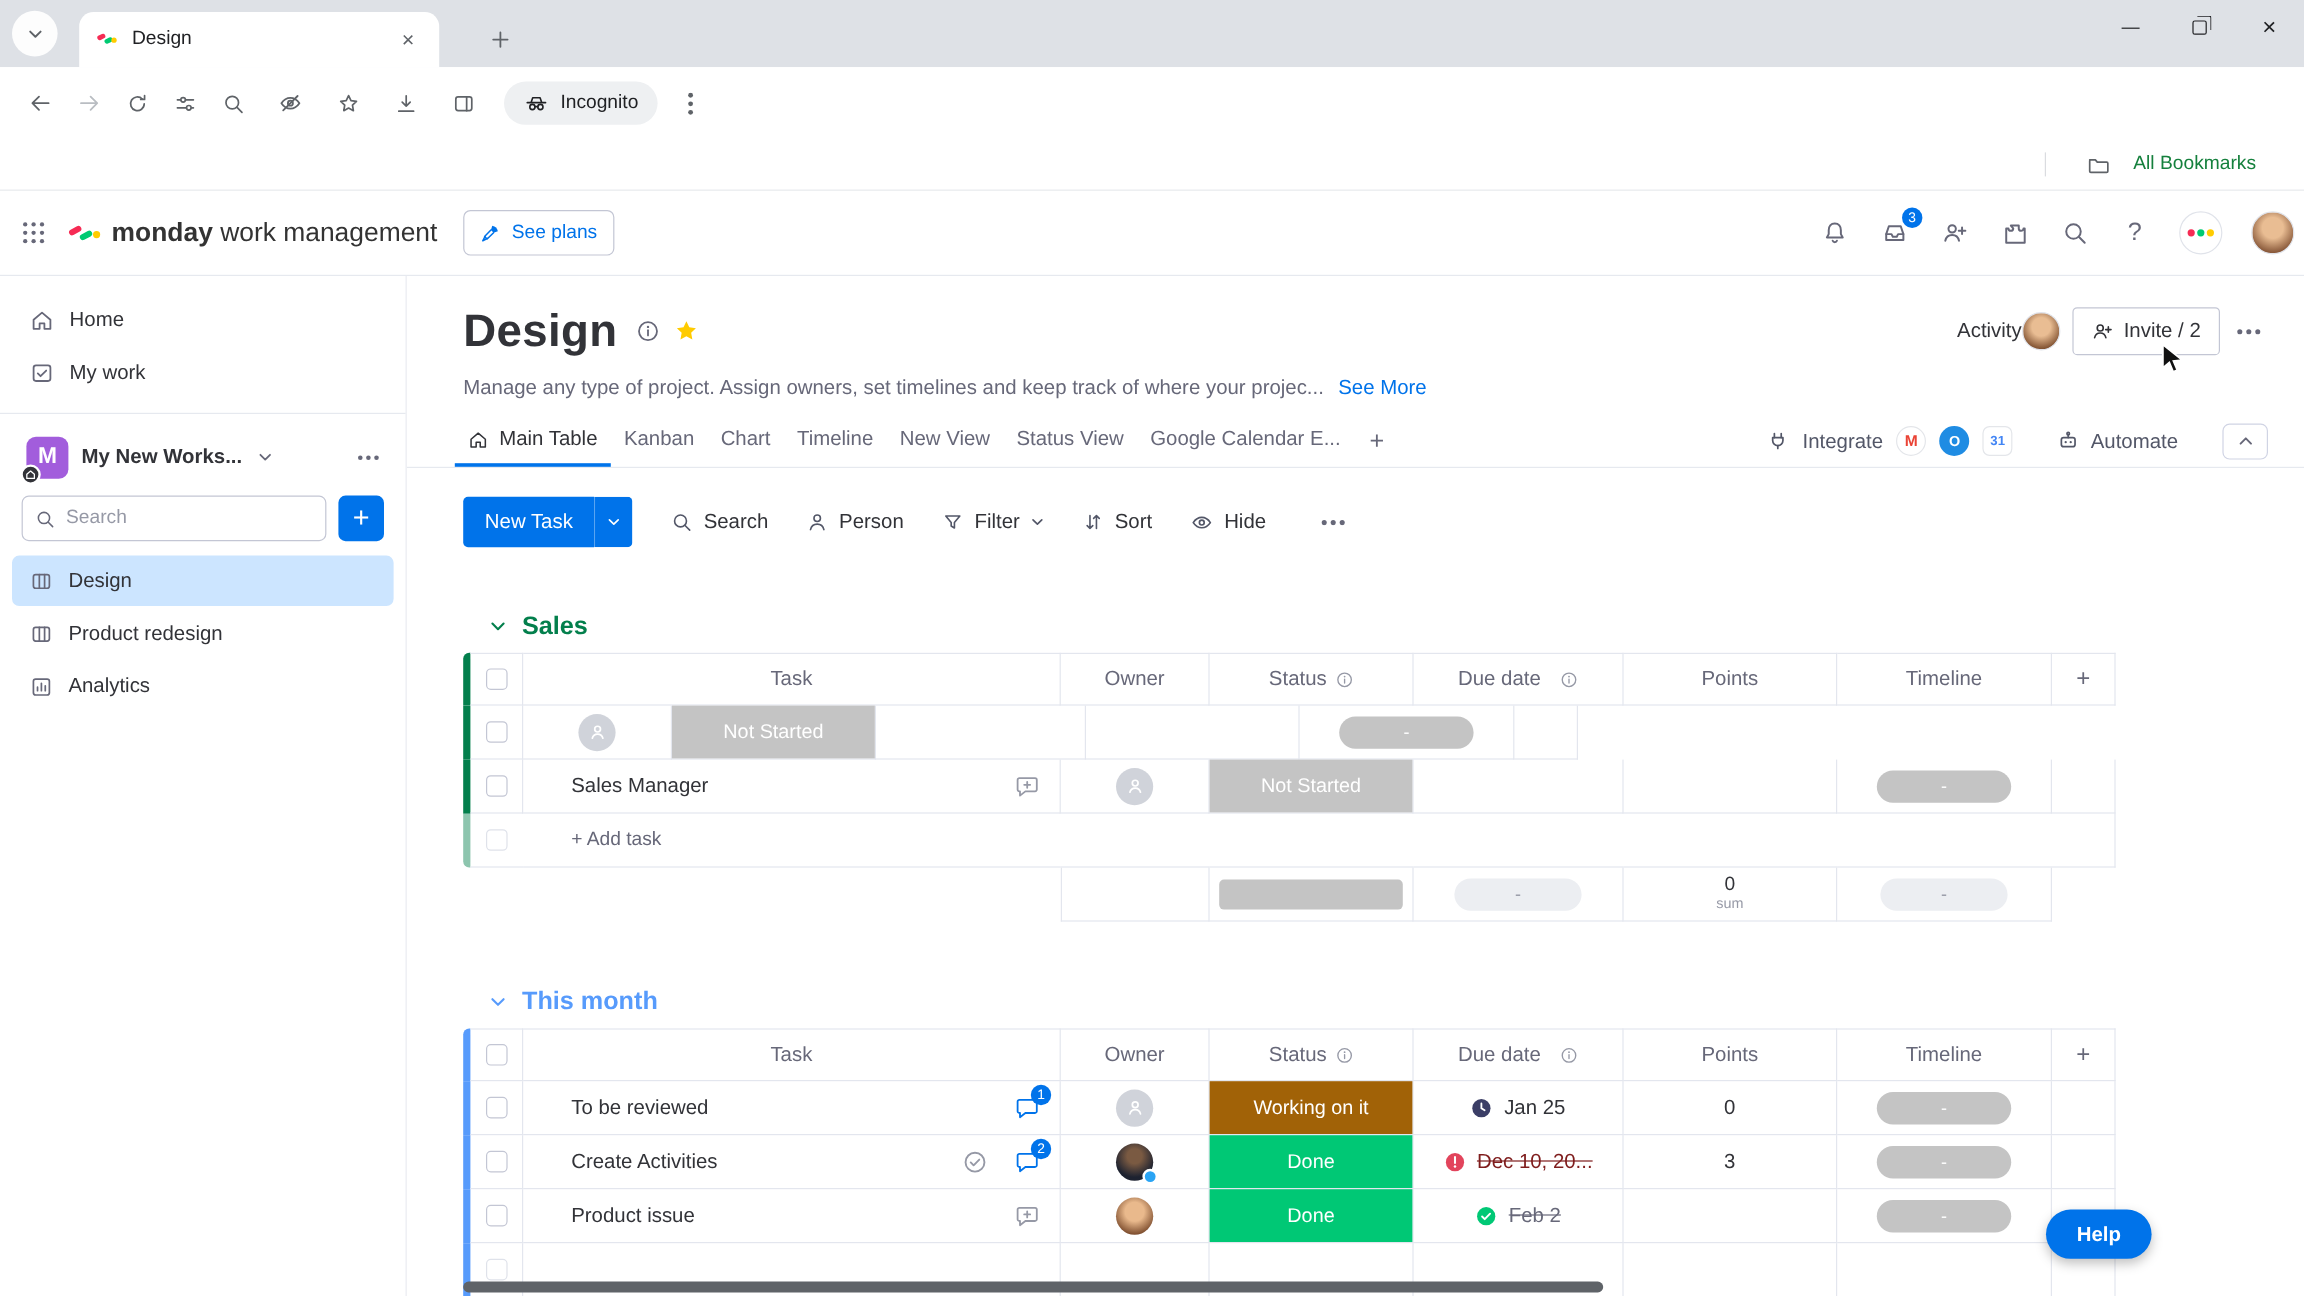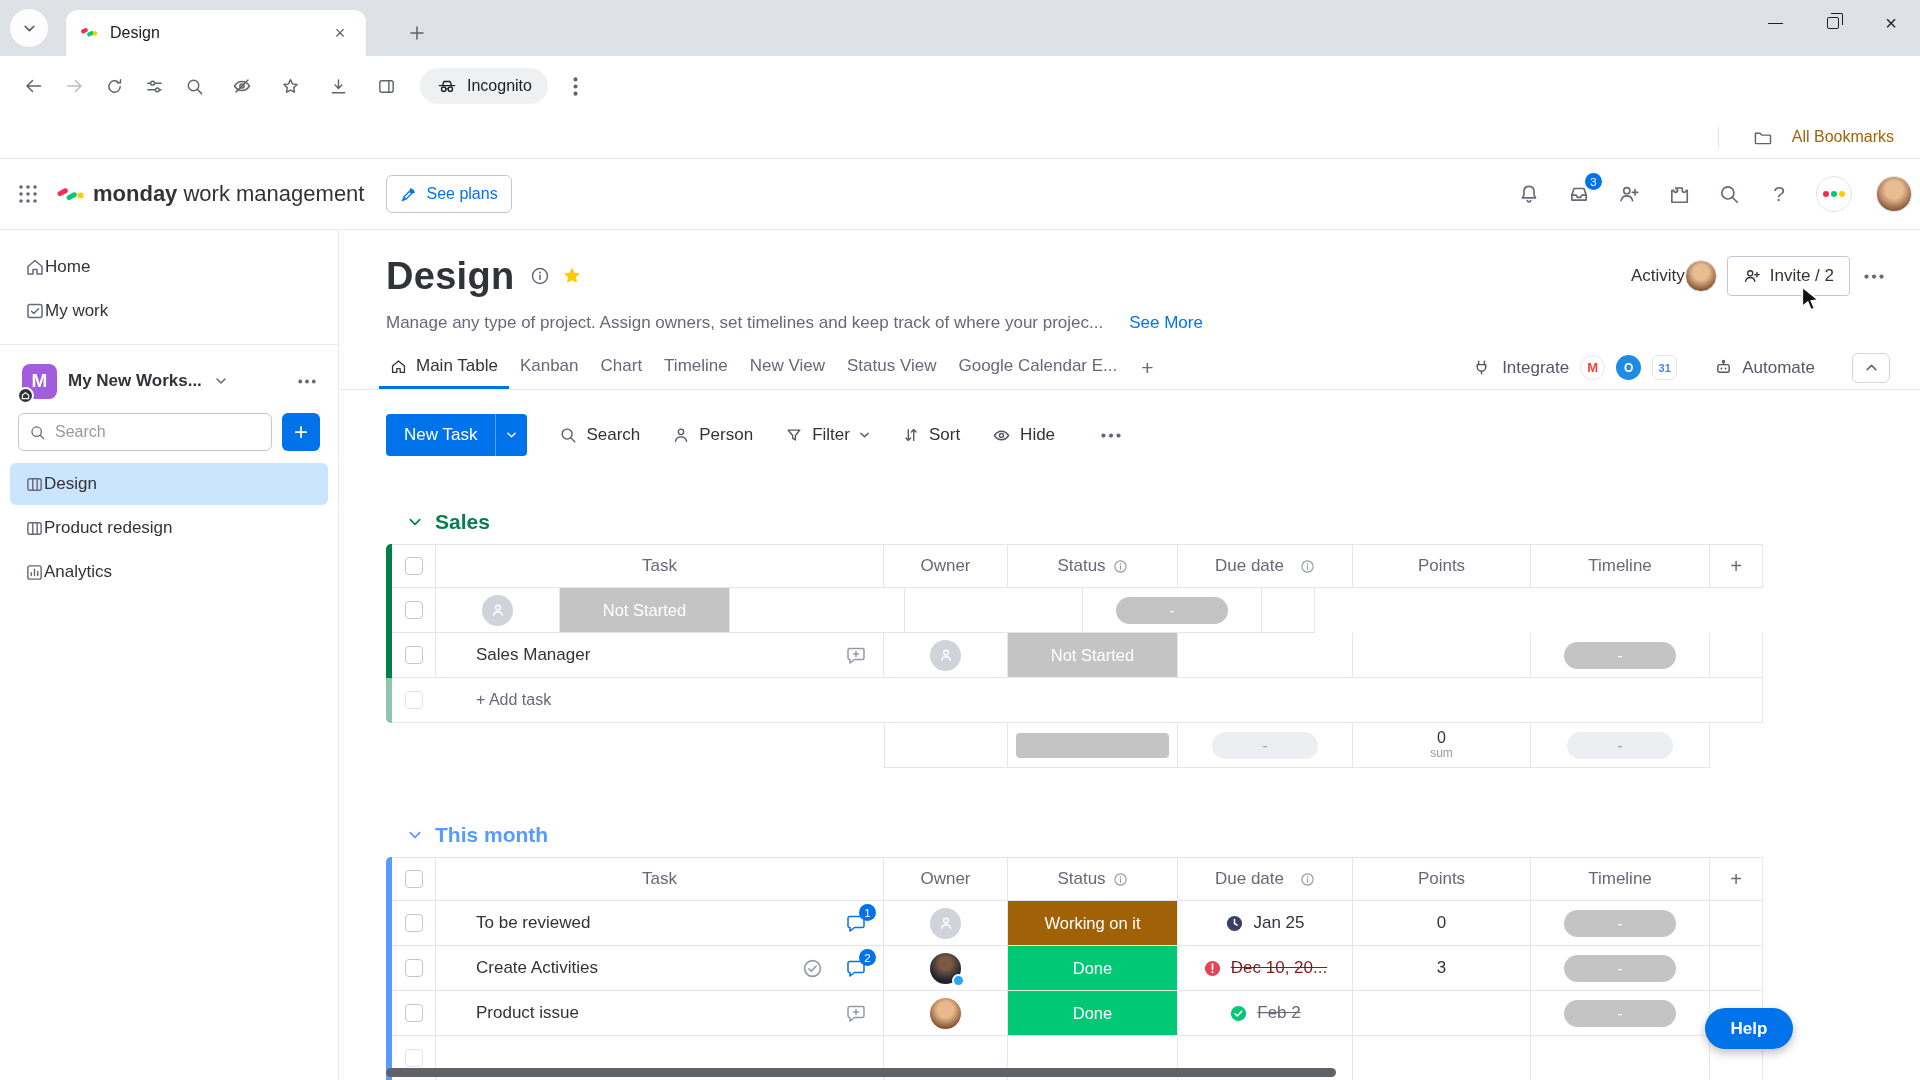--- a/index.html
+++ b/index.html
@@ -28,21 +28,21 @@
 .restoresq::after{content:"";position:absolute;left:2.5px;top:-5px;width:11px;height:11px;border:1.6px solid #202124;
   border-left:none;border-bottom:none;border-radius:0 2px 0 0}
 .btoolbar{position:relative;height:60px;background:#fff;display:flex;align-items:center;padding:0 14px;color:#5f6368}
 .nav-ic{width:40px;height:40px;border-radius:50%;display:flex;align-items:center;justify-content:center}
 .nav-ic.disabled{color:#b9bdc2}
 .urltext{font-size:17px;color:#202124;margin-left:10px;flex:1;white-space:nowrap;overflow:hidden}
 .right-ics{display:flex;align-items:center;gap:8px}
 .incog{display:flex;align-items:center;gap:9px;background:#eef0f2;border-radius:18px;height:36px;padding:0 16px;
   color:#202124;font-size:16px;margin-left:6px}
 .bookmarks{height:43px;background:#fff;border-bottom:1px solid #e4e6ea;display:flex;align-items:center;
-  justify-content:flex-end;padding:0 26px;color:#a16207;font-size:16px;gap:20px}
+  justify-content:flex-end;padding:0 40px;color:#15803d;font-size:16px;gap:20px}
 .bm-sep{width:1px;height:20px;background:#dadce0;margin-right:14px}
 
 
 .topnav{height:71px;background:#fff;border-bottom:1px solid #e6e9ef;display:flex;align-items:center;padding:0 8px}
 .grid-btn{width:40px;height:40px;display:flex;align-items:center;justify-content:center;color:#676879}
 .logo{display:flex;align-items:center;gap:9px;margin-left:8px}
 .logo-text{font-size:22px;color:#333}
 .logo-text b{font-weight:700}
 .logo-text span{font-weight:300}
 .seeplans{display:flex;align-items:center;gap:9px;height:38px;border:1px solid #c3c6d4;border-radius:6px;
@@ -53,21 +53,21 @@
   color:#fff;font-size:11.5px;display:flex;align-items:center;justify-content:center;padding:0 4px}
 .qmark{font-size:21px;color:#676879}
 .circle-avatar{width:36px;height:36px;border-radius:50%}
 .prod-circle{background:#fff;border:1px solid #e0e3ea;display:flex;align-items:center;justify-content:center;gap:2px}
 .dot{width:6px;height:6px;border-radius:50%}
 .user-avatar{background:radial-gradient(circle at 50% 38%,#e9bd93 32%,#8a5a3b 75%);border:1px solid #e0e3ea}
 
 
 .shell{display:flex;height:850px}
 .sidebar{width:339px;border-right:1px solid #e6e9ef;padding-top:14px;background:#fff;flex:none}
-.sb-item{height:42px;margin:2px 10px;border-radius:6px;display:flex;align-items:center;padding:0 15px;
+.sb-item{height:42px;margin:2px 10px;border-radius:6px;display:flex;align-items:center;gap:13px;padding:0 15px;
   font-size:17px;color:#323338}
 .sb-item.active{background:#cce5ff}
 .sb-item .ic{color:#676879}
 .sb-div{border-top:1px solid #e6e9ef;margin:12px 0}
 .ws-row{height:48px;margin:0 10px;display:flex;align-items:center;gap:11px;padding:0 12px;font-size:17px}
 .ws-tile{position:relative;width:35px;height:35px;border-radius:8px;background:#a25ddc;color:#fff;font-weight:700;
   font-size:19px;display:flex;align-items:center;justify-content:center;flex:none}
 .ws-home{position:absolute;left:-5px;bottom:-5px;width:17px;height:17px;border-radius:50%;background:#323338;
   color:#fff;display:flex;align-items:center;justify-content:center;border:2px solid #fff}
 .ws-name{font-weight:600;white-space:nowrap;overflow:hidden}
@@ -89,21 +89,21 @@
 .t-ic{margin-left:15px;color:#676879}
 .star{margin-left:11px;color:#ffcb00}
 .title-right{margin-left:auto;display:flex;align-items:center;}
 .activity-lbl{font-size:17px}
 .av-30{width:32px;height:32px;border-radius:50%;background:radial-gradient(circle at 50% 38%,#e9bd93 32%,#7d4e2e 78%);
   border:1px solid #e0e3ea}
 .invite-btn{display:flex;align-items:center;gap:9px;height:40px;border:1px solid #c3c6d4;border-radius:4px;
   padding:0 15px;font-size:17px;color:#323338;margin-left:10px;background:#fff}
 .kebab-btn{color:#676879;margin-left:8px;width:32px;height:32px;display:flex;align-items:center;justify-content:center}
 .desc-row{position:absolute;top:80px;left:47px;height:26px;display:flex;align-items:center;font-size:17px;color:#676879}
-.see-more{color:#0073ea;margin-left:26px}
+.see-more{color:#0073ea;margin-left:12px}
 .tabs-row{position:absolute;top:116px;left:0;right:0;height:44px;display:flex;align-items:stretch;
   padding:0 30px 0 40px;border-bottom:1px solid #e6e9ef}
 .view-tab{display:flex;align-items:center;gap:9px;padding:0 11px;font-size:17px;color:#676879;
   border-bottom:3px solid transparent;white-space:nowrap}
 .view-tab.active{color:#323338;border-color:#0073ea}
 .view-add{display:flex;align-items:center;padding:0 13px;color:#676879;font-size:21px}
 .tabs-right{margin-left:auto;display:flex;align-items:center;gap:11px;color:#535768;font-size:17px}
 .appic{width:25px;height:25px;border-radius:50%;display:flex;align-items:center;justify-content:center;
   font-size:13px;font-weight:700}
 .appic.gmail{background:#fff;border:1px solid #e4e6ea;color:#ea4335}

